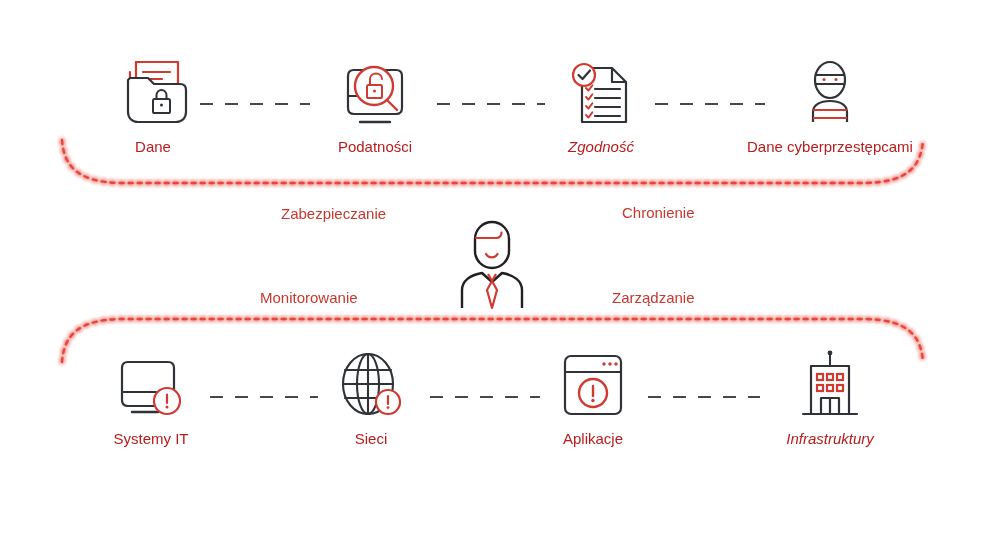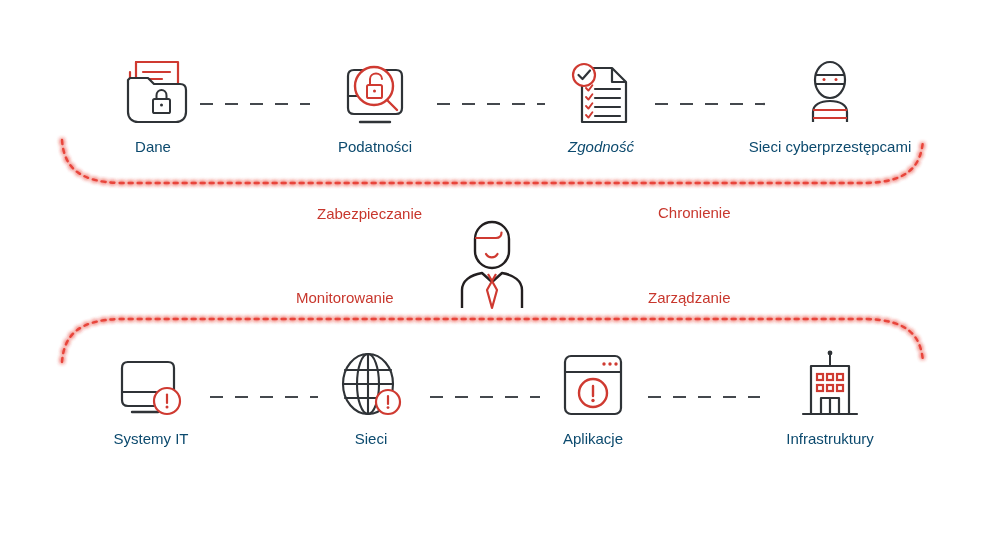--- a/index.html
+++ b/index.html
@@ -36,42 +36,41 @@
   .node .glyph {
     height: 80px;
     display: flex;
     align-items: flex-end;
     justify-content: center;
   }
   .node .caption {
     margin-top: 10px;
     font-size: 15px;
     line-height: 18px;
-    color: #0c4a6e;
+    color: #b91c1c;
     white-space: nowrap;
   }
   
   #node-dane      { left: 68px;  top: 48px; }
   #node-podatnosci{ left: 290px; top: 48px; }
   #node-zgodnosc  { left: 516px; top: 48px; font-style: italic; }
   #node-cyber     { left: 745px; top: 48px; }
   
   #node-systemy   { left: 66px;  top: 340px; }
   #node-sieci     { left: 286px; top: 340px; }
   #node-aplikacje { left: 508px; top: 340px; }
-  #node-infra     { left: 745px; top: 340px; }
+  #node-infra     { left: 745px; top: 340px; font-style: italic; }
 
   
   .plabel {
     position: absolute;
     font-size: 15px;
     line-height: 18px;
     color: #c8372d;
     white-space: nowrap;
-    margin-left: 36px;
   }
   #label-zabezpieczanie { left: 281px; top: 205px; }
   #label-chronienie     { left: 622px; top: 204px; }
   #label-monitorowanie  { left: 260px; top: 289px; }
   #label-zarzadzanie    { left: 612px; top: 289px; }
 
   
   #center-person {
     position: absolute;
     left: 452px;
@@ -189,21 +188,21 @@
         <line x1="27" y1="19" x2="55" y2="19" stroke="#2f3337" stroke-width="2"></line>
         <line x1="27" y1="28" x2="55" y2="28" stroke="#2f3337" stroke-width="2"></line>
         <circle cx="35" cy="23.5" r="1.5" fill="#cf3a31"></circle>
         <circle cx="47" cy="23.5" r="1.5" fill="#cf3a31"></circle>
 
         <path d="M24,66 V56 C24,49 31,45 41,45 C51,45 58,49 58,56 V66" fill="#ffffff" stroke="#2f3337" stroke-width="2.2" stroke-linejoin="round"></path>
         <line x1="24" y1="54" x2="58" y2="54" stroke="#cf3a31" stroke-width="2"></line>
         <line x1="24" y1="62" x2="58" y2="62" stroke="#cf3a31" stroke-width="2"></line>
       </svg>
     </div>
-    <div class="caption">Sieci cyberprzestępcami</div>
+    <div class="caption">Dane cyberprzestępcami</div>
   </div>
 
   <div class="plabel" id="label-zabezpieczanie">Zabezpieczanie</div>
   <div class="plabel" id="label-chronienie">Chronienie</div>
   <div class="plabel" id="label-monitorowanie">Monitorowanie</div>
   <div class="plabel" id="label-zarzadzanie">Zarządzanie</div>
 
   <div id="center-person">
     <svg viewBox="0 0 80 92" width="80" height="92" xmlns="http://www.w3.org/2000/svg">
 

